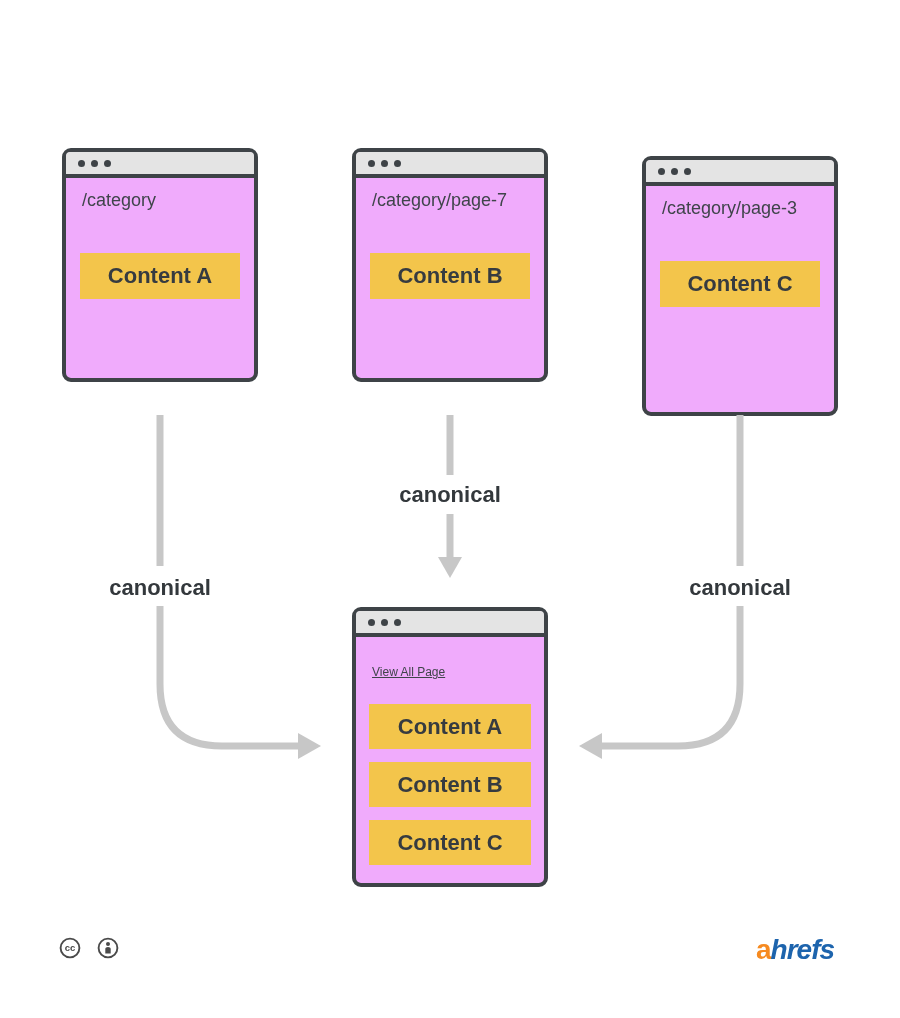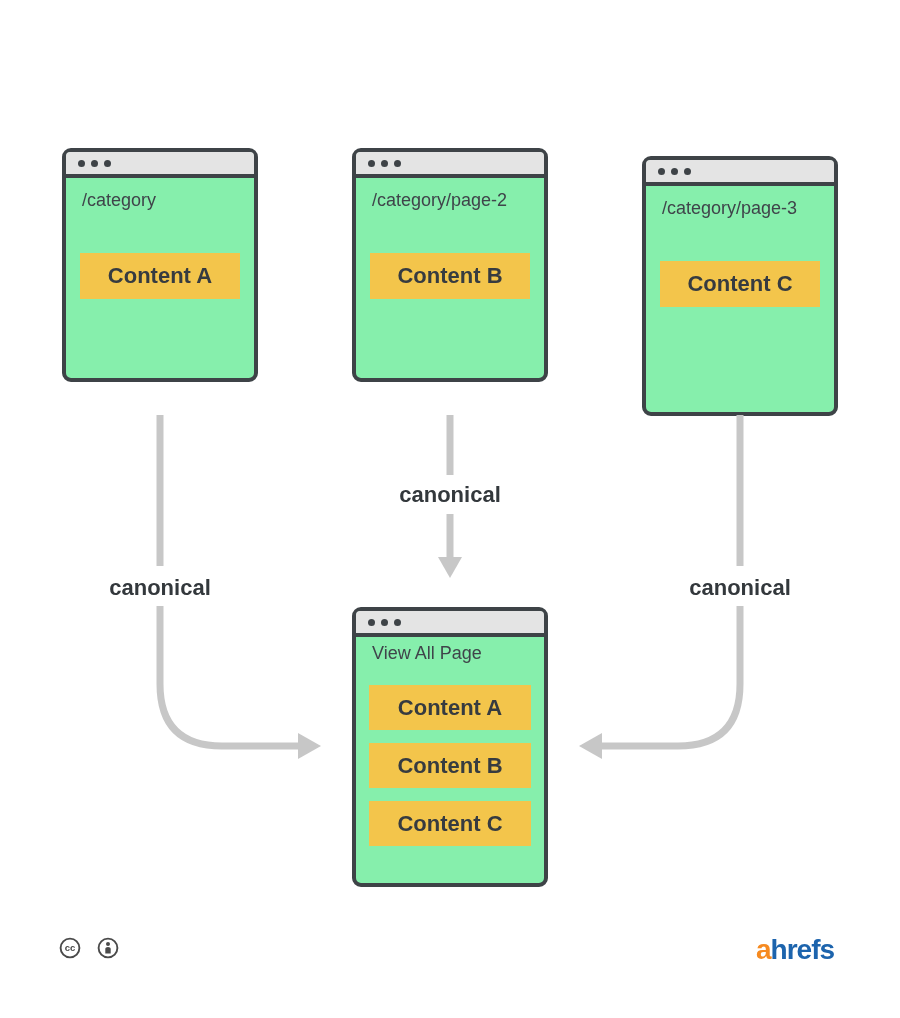--- a/index.html
+++ b/index.html
@@ -27,21 +27,21 @@
     top:60px; left:0; width:900px;
     text-align:center;
     font-size:30px; font-weight:700;
     letter-spacing:-0.3px;
     color:var(--text_dark);
   }
   
   .window {
     position:absolute;
     width:196px;
-    background:#86efac;
+    background:#f0abfc;
     border:4px solid var(--window_border);
     border-radius:9px;
   }
   .window-bar {
     height:26px;
     background:var(--window_bar);
     border-bottom:4px solid var(--window_border);
     border-radius:4px 4px 0 0;
     display:flex; align-items:center;
     padding-left:12px; gap:6px;
@@ -58,23 +58,24 @@
     background:var(--accent_yellow);
     display:flex; align-items:center; justify-content:center;
     font-size:22px; font-weight:700;
     color:var(--text_dark);
   }
   .window-a { left:62px; top:148px; height:234px; }
   .window-b { left:352px; top:148px; height:234px; }
   .window-c { left:642px; top:156px; height:260px; }
   .window-viewall { left:352px; top:607px; height:280px; }
   .viewall-title {
-    margin:7px 0 0 16px;
-    font-size:18px; line-height:18px;
+    margin:26px 0 0 16px;
+    font-size:12px; line-height:18px;
     color:var(--url_text);
+    text-decoration:underline;
   }
   .viewall-box {
     margin:13px 13px 0 13px;
     height:45px;
     background:var(--accent_yellow);
     display:flex; align-items:center; justify-content:center;
     font-size:22px; font-weight:700;
     color:var(--text_dark);
   }
   .viewall-box.first { margin-top:23px; }
@@ -105,21 +106,21 @@
     position:absolute; left:114px; top:12px;
     font-size:15px;
     color:var(--footer_text);
   }
   .brand-logo {
     position:absolute; left:756px; top:3px;
     font-size:28px; font-weight:700;
     letter-spacing:-1px;
   }
   .logo-a { color:var(--logo_orange); }
-  .logo-hrefs { color:var(--logo_blue); }
+  .logo-hrefs { color:var(--logo_blue);font-style:italic; }
 </style>
 </head>
 <body>
 
 <div class="canvas">
 
 
   <div class="window window-a">
     <div class="window-bar">
       <div class="dot"></div>
@@ -129,21 +130,21 @@
     <div class="window-url">/category</div>
     <div class="content-box">Content A</div>
   </div>
 
   <div class="window window-b">
     <div class="window-bar">
       <div class="dot"></div>
       <div class="dot"></div>
       <div class="dot"></div>
     </div>
-    <div class="window-url">/category/page-2</div>
+    <div class="window-url">/category/page-7</div>
     <div class="content-box">Content B</div>
   </div>
 
   <div class="window window-c">
     <div class="window-bar">
       <div class="dot"></div>
       <div class="dot"></div>
       <div class="dot"></div>
     </div>
     <div class="window-url">/category/page-3</div>

